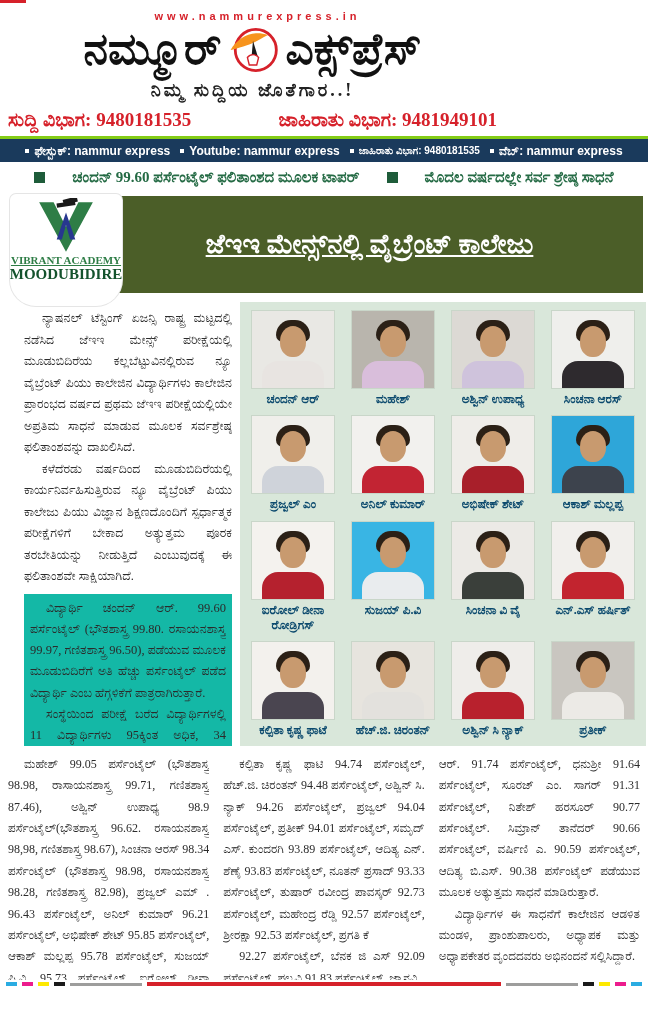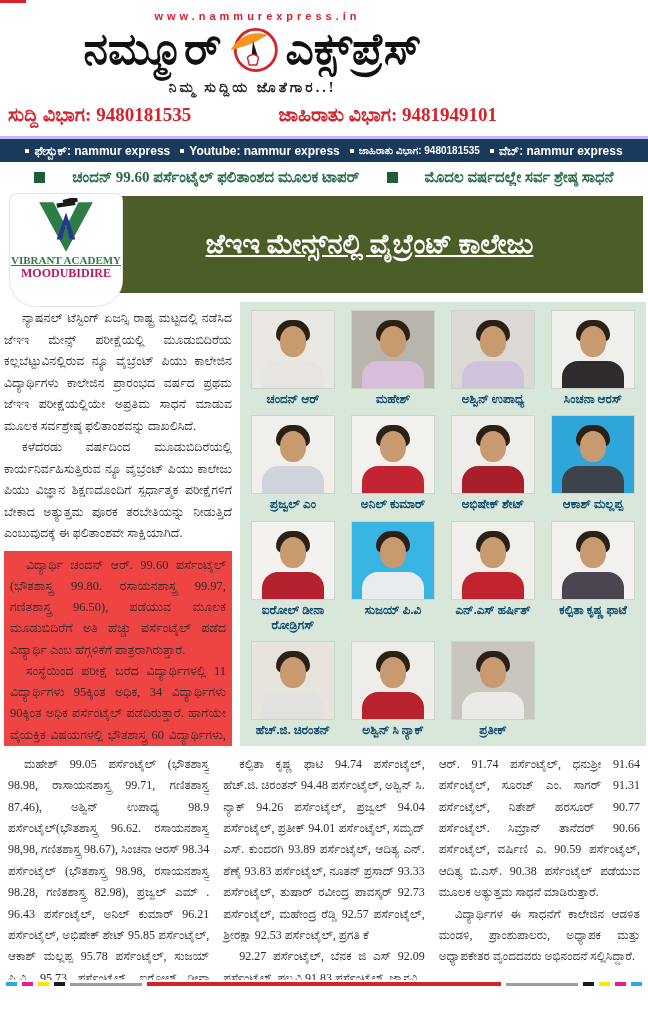--- a/index.html
+++ b/index.html
@@ -20,30 +20,30 @@
     font-size:11px; font-weight:bold; letter-spacing:4px; color:#d6212a;
     margin-left:10px;
   }
   .title-row { display:flex; align-items:center; justify-content:center; margin-top:0px; }
   .mh-title {
     font-size:44px; font-weight:bold; color:#111111; line-height:1.1;
     white-space:nowrap;
   }
   .mh-logo { width:56px; height:56px; margin:0 4px; flex:0 0 auto; }
   .tagline {
-    text-align:center; font-size:14px; font-weight:bold; color:#222;
+    text-align:center; font-size:18px; font-weight:bold; color:#222;
     letter-spacing:3px; margin-top:2px;
   }
   .phones {
     display:flex; justify-content:space-between; margin-top:8px; padding:0 8px;
     font-weight:bold; font-size:19px; color:#d6212a; white-space:nowrap;
   }
   
   .social-bar {
-    height:26px; border-top:3px solid #c4b5fd; color:#ffffff;
+    height:26px; border-top:3px solid #84cc16; color:#ffffff;
     display:flex; align-items:center; justify-content:center; gap:10px;
     font-family:"Liberation Sans", sans-serif; font-size:12px; font-weight:bold;
     white-space:nowrap; overflow:hidden;
   }
   .sb-item { display:flex; align-items:center; gap:5px; }
   .sb-sq { width:4px; height:4px; background:#ffffff; display:inline-block; }
   .sb-small { font-size:10px; }
   
   .sub-headline {
     height:31px; display:flex; align-items:center; justify-content:center; gap:27px;
@@ -59,24 +59,24 @@
     text-align:center; white-space:nowrap; overflow:hidden;text-decoration:underline;
   }
   .logo-card {
     position:absolute; left:10px; top:0px; width:112px; height:112px;
     background:#ffffff; border-radius:6px 6px 26px 26px;
     display:flex; flex-direction:column; align-items:center; padding-top:4px;
     box-shadow:0 0 0 1px #e5e5e5;
   }
   .logo-card svg { width:62px; height:56px; }
   .lc1 { font-family:"Liberation Serif", serif; font-size:11px; font-weight:bold; color:#2e7d46; text-decoration:underline; letter-spacing:0px; }
-  .lc2 { font-family:"Liberation Serif", serif; font-size:12px; font-weight:bold; color:#be185d; }
+  .lc2 { font-family:"Liberation Serif", serif; font-size:15px; font-weight:bold; color:#14532d; }
   
   .main-row { display:flex; margin-top:4px; height:444px; }
-  .article-col { width:240px; padding:6px 8px 0 4px; overflow:hidden; }
+  .article-col { width:240px; padding:6px 8px 0 24px; overflow:hidden; }
   .body-p {
     font-size:12.5px; line-height:1.72; color:#2b2b2b; text-align:justify;
     text-indent:18px; overflow:hidden;
   }
   .highlight { margin-top:6px; padding:4px 6px 6px 6px; }
   .highlight p { font-size:12.5px; line-height:1.7; color:#2b2b2b; text-align:justify; text-indent:16px; overflow:hidden; }
   .photo-panel {
     flex:1; margin-right:2px; padding:8px 8px 6px 8px;
     display:grid; grid-template-columns:repeat(4,1fr); column-gap:10px; row-gap:6px;
     overflow:hidden;
@@ -176,21 +176,21 @@
       </svg>
       <div class="lc1">VIBRANT ACADEMY</div>
       <div class="lc2">MOODUBIDIRE</div>
     </div>
   </div>
 
   <div class="main-row">
     <div class="article-col">
       <p class="body-p">ನ್ಯಾಷನಲ್ ಟೆಸ್ಟಿಂಗ್ ಏಜನ್ಸಿ ರಾಷ್ಟ್ರ ಮಟ್ಟದಲ್ಲಿ ನಡೆಸಿದ ಜೆಇಇ ಮೇನ್ಸ್ ಪರೀಕ್ಷೆಯಲ್ಲಿ ಮೂಡುಬಿದಿರೆಯ ಕಲ್ಲಬೆಟ್ಟುವಿನಲ್ಲಿರುವ ನ್ಯೂ ವೈಬ್ರೆಂಟ್ ಪಿಯು ಕಾಲೇಜಿನ ವಿದ್ಯಾರ್ಥಿಗಳು ಕಾಲೇಜಿನ ಪ್ರಾರಂಭದ ವರ್ಷದ ಪ್ರಥಮ ಜೆಇಇ ಪರೀಕ್ಷೆಯಲ್ಲಿಯೇ ಅಪ್ರತಿಮ ಸಾಧನೆ ಮಾಡುವ ಮೂಲಕ ಸರ್ವಶ್ರೇಷ್ಠ ಫಲಿತಾಂಶವನ್ನು ದಾಖಲಿಸಿದೆ.</p>
       <p class="body-p">ಕಳೆದೆರಡು ವರ್ಷದಿಂದ ಮೂಡುಬಿದಿರೆಯಲ್ಲಿ ಕಾರ್ಯನಿರ್ವಹಿಸುತ್ತಿರುವ ನ್ಯೂ ವೈಬ್ರೆಂಟ್ ಪಿಯು ಕಾಲೇಜು ಪಿಯು ವಿಜ್ಞಾನ ಶಿಕ್ಷಣದೊಂದಿಗೆ ಸ್ಪರ್ಧಾತ್ಮಕ ಪರೀಕ್ಷೆಗಳಿಗೆ ಬೇಕಾದ ಅತ್ಯುತ್ತಮ ಪೂರಕ ತರಬೇತಿಯನ್ನು ನೀಡುತ್ತಿದೆ ಎಂಬುವುದಕ್ಕೆ ಈ ಫಲಿತಾಂಶವೇ ಸಾಕ್ಷಿಯಾಗಿದೆ.</p>
-      <div class="highlight" style="background-color: #ef4444;">
+      <div class="highlight" style="background-color: #14b8a6;">
         <p>ವಿದ್ಯಾರ್ಥಿ ಚಂದನ್ ಆರ್. 99.60 ಪರ್ಸೆಂಟೈಲ್ (ಭೌತಶಾಸ್ತ್ರ 99.80. ರಸಾಯನಶಾಸ್ತ್ರ 99.97, ಗಣಿತಶಾಸ್ತ್ರ 96.50), ಪಡೆಯುವ ಮೂಲಕ ಮೂಡುಬಿದಿರೆಗೆ ಅತಿ ಹೆಚ್ಚು ಪರ್ಸೆಂಟೈಲ್ ಪಡೆದ ವಿದ್ಯಾರ್ಥಿ ಎಂಬ ಹೆಗ್ಗಳಿಕೆಗೆ ಪಾತ್ರರಾಗಿರುತ್ತಾರೆ.</p>
         <p>ಸಂಸ್ಥೆಯಿಂದ ಪರೀಕ್ಷೆ ಬರೆದ ವಿದ್ಯಾರ್ಥಿಗಳಲ್ಲಿ 11 ವಿದ್ಯಾರ್ಥಿಗಳು 95ಕ್ಕಿಂತ ಅಧಿಕ, 34 ವಿದ್ಯಾರ್ಥಿಗಳು 90ಕ್ಕಿಂತ ಅಧಿಕ ಪರ್ಸೆಂಟೈಲ್ ಪಡೆದಿರುತ್ತಾರೆ. ಹಾಗೆಯೇ ವೈಯಕ್ತಿಕ ವಿಷಯಗಳಲ್ಲಿ ಭೌತಶಾಸ್ತ್ರ 60 ವಿದ್ಯಾರ್ಥಿಗಳು, ರಸಾಯನಶಾಸ್ತ್ರ 73 ವಿದ್ಯಾರ್ಥಿಗಳು, ಗಣಿತಶಾಸ್ತ್ರ 16 ವಿದ್ಯಾರ್ಥಿಗಳು 90ಕ್ಕಿಂತಲೂ ಹೆಚ್ಚು ಪರ್ಸೆಂಟೈಲ್‌ನ್ನು ಗಳಿಸಿರುತ್ತಾರೆ.</p>
       </div>
     </div>
 
     <div class="photo-panel" style="background-color: rgb(217, 231, 218);">
 
       <div class="cell">
         <div class="photo" style="background-color: rgb(233, 232, 228);">
           <div class="ph-hair"></div>
@@ -265,20 +265,28 @@
         </div>
         <div class="caption">ಐರೋಲ್ ಡೀನಾ ರೋಡ್ರಿಗಸ್</div>
       </div>
       <div class="cell">
         <div class="photo" style="background-color: rgb(57, 181, 228);">
           <div class="ph-hair"></div>
             <div class="ph-head"></div>
           <div class="ph-body" style="background-color: rgb(233, 236, 238);"></div>
         </div>
         <div class="caption">ಸುಜಯ್ ಪಿ.ವಿ</div>
+      </div>
+      <div class="cell">
+        <div class="photo" style="background-color: rgb(236, 234, 230);">
+          <div class="ph-hair"></div>
+            <div class="ph-head"></div>
+          <div class="ph-body" style="background-color: rgb(58, 63, 58);"></div>
+        </div>
+        <div class="caption">ಸಿಂಚನಾ ವಿ ವೈ</div>
       </div>
       <div class="cell">
         <div class="photo" style="background-color: rgb(241, 239, 236);">
           <div class="ph-hair"></div>
             <div class="ph-head"></div>
           <div class="ph-body" style="background-color: rgb(194, 36, 47);"></div>
         </div>
         <div class="caption">ಎನ್.ಎಸ್ ಹರ್ಷಿತ್</div>
       </div>
 

